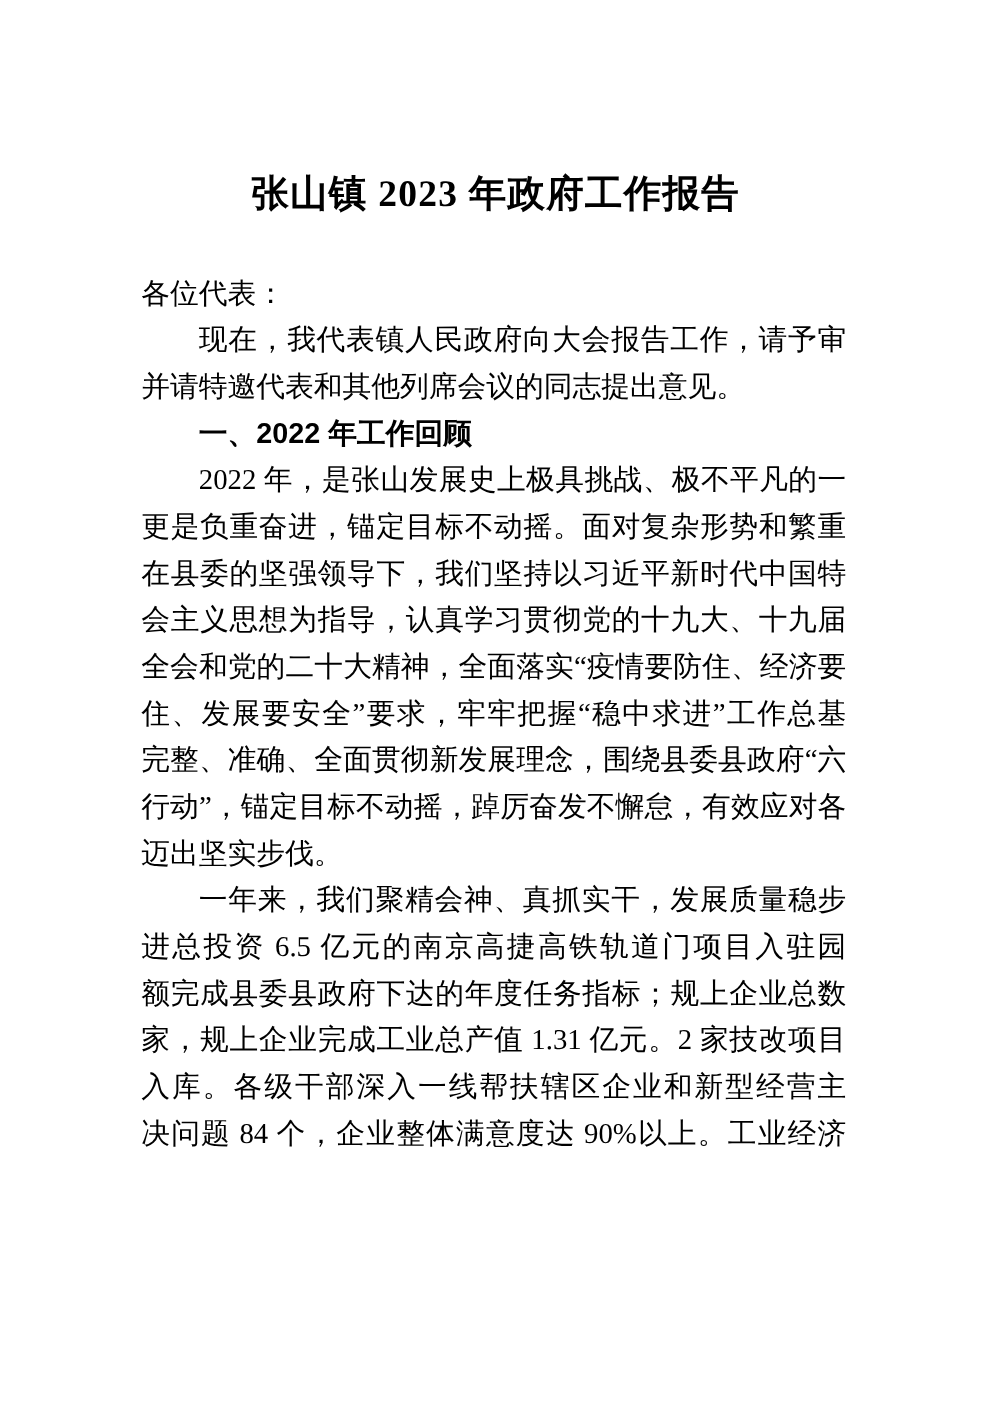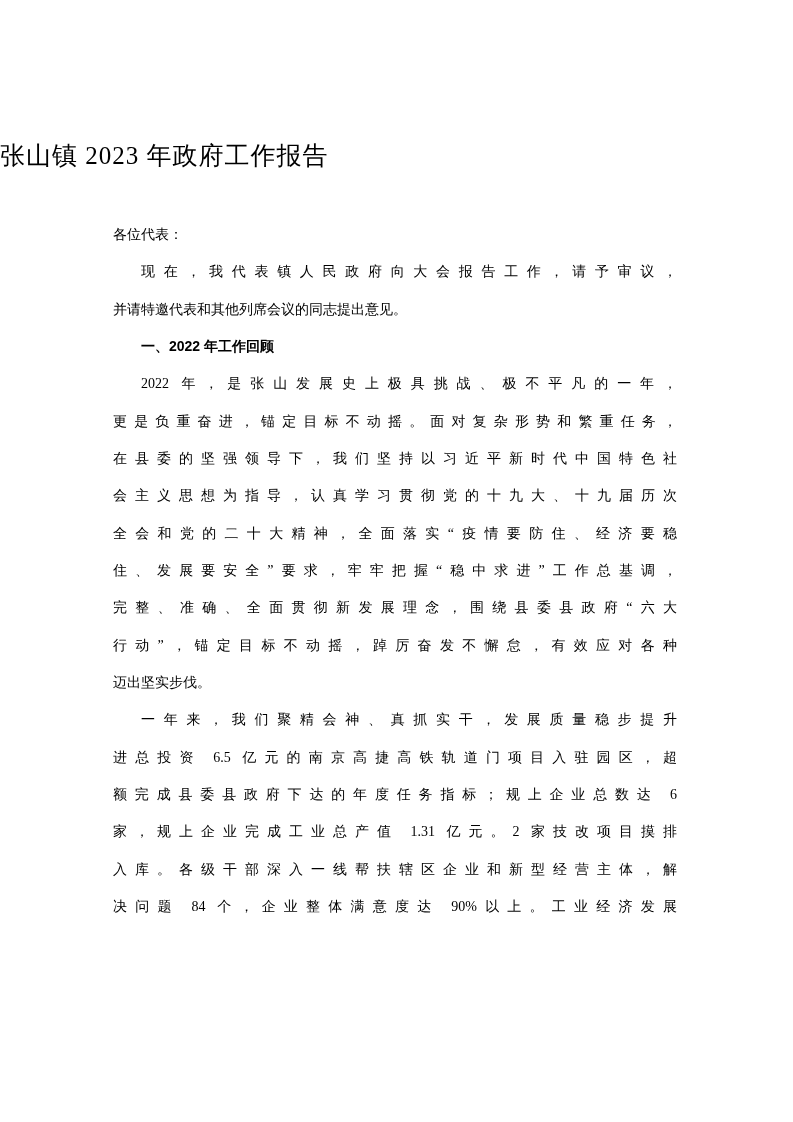--- a/index.html
+++ b/index.html
@@ -13,35 +13,35 @@
     height: 1122px;
     background: #ffffff;
     color: #000000;
     overflow: hidden;
   }
   .doc-title {
     position: absolute;
     top: 136px;
     left: 0;
     right: 0;
-    text-align: left;
+    text-align: center;
     font-family: "Liberation Serif", "DejaVu Serif", serif;
-    font-weight: 400;
-    font-size: 25px;
+    font-weight: 700;
+    font-size: 30px;
     line-height: 40px;
     letter-spacing: 1px;
     white-space: nowrap;
   }
   .doc-body {
     position: absolute;
     left: 113px;
     top: 216px;
     width: 564px;
     font-family: "Liberation Serif", "DejaVu Serif", serif;
-    font-size: 14px;
+    font-size: 23px;
   }
   .line {
     height: 37.33px;
     line-height: 37.33px;
     overflow: hidden;
   }
   .indent {
     text-indent: 2em;
   }
   .justify {

